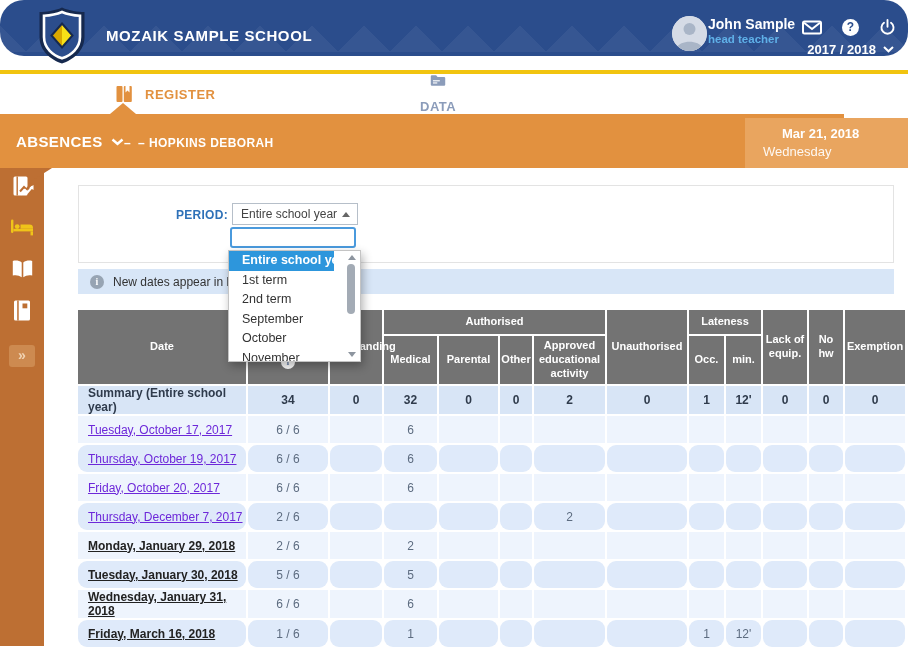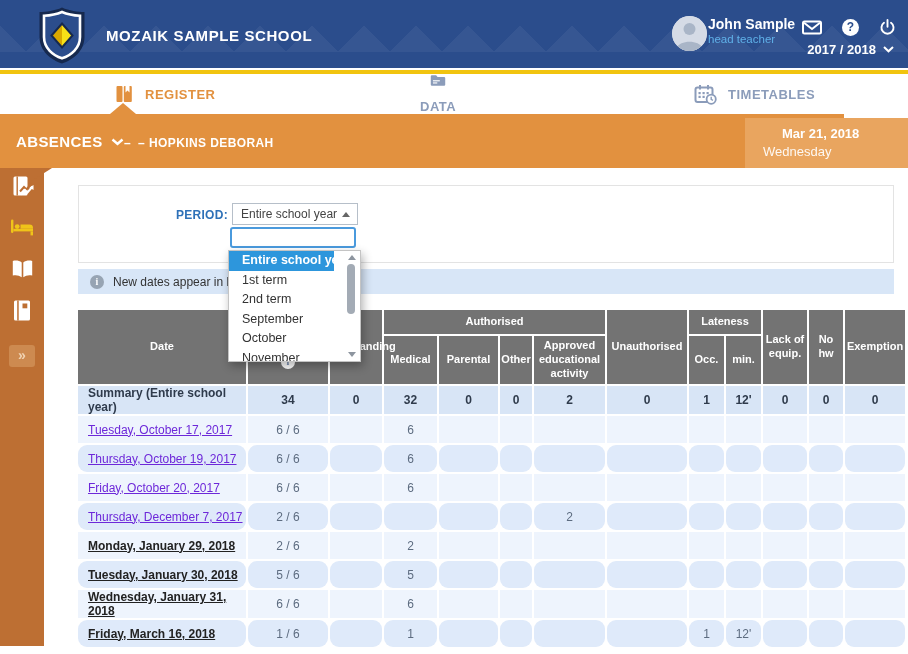--- a/index.html
+++ b/index.html
@@ -1,30 +1,30 @@
 <!DOCTYPE html>
 <html><head>
 <meta charset="utf-8">
 <style>
   html,body{margin:0;padding:0;background:#fff;}
   body{font-family:"Liberation Sans","DejaVu Sans",sans-serif; width:908px;height:654px;position:relative;overflow:hidden;}
   .abs{position:absolute;}
 
   
-  .top-header{position:absolute;left:0;top:0;width:908px;height:68px;background-color:#2b4d8c;
+  .top-header{position:absolute;left:0;top:0;width:908px;height:56px;background-color:#2b4d8c;
     background-image:linear-gradient(45deg, rgba(255,255,255,.05) 25%, transparent 25%),
                      linear-gradient(-45deg, rgba(255,255,255,.05) 25%, transparent 25%);
-    background-size:52px 52px;}
+    background-size:52px 52px;border-radius:24px;}
   .yellow-line{position:absolute;left:0;top:70px;width:908px;height:4px;background:#f1c40f;}
   .logo{left:38px;top:7px;width:48px;height:57px;}
   .school-name{left:106px;top:27px;color:#fff;font-size:15px;font-weight:bold;letter-spacing:.6px;}
   .user-block{left:672px;top:16px;display:flex;align-items:flex-start;gap:1px;}
   .avatar{width:35px;height:35px;border-radius:50%;overflow:hidden;background:#d5dbe6;flex:0 0 auto;}
   .user-name{color:#fff;font-size:14px;font-weight:bold;line-height:17px;}
-  .user-role{color:#5fb0e8;font-size:11.5px;font-weight:normal;}
+  .user-role{color:#5fb0e8;font-size:11.5px;font-weight:bold;}
   .hdr-icons{right:12px;top:19px;display:flex;gap:20px;align-items:center;}
   .hdr-icon{width:20px;height:17px;cursor:pointer;}
   .help-bubble{width:17px;height:17px;border-radius:50%;background:#fff;color:#2b4d8c;font-weight:bold;font-size:12px;line-height:17px;text-align:center;}
   .year-select{right:14px;top:42px;color:#fff;font-size:13px;font-weight:bold;display:flex;align-items:center;gap:7px;cursor:pointer;}
 
   
   .tab-bar{position:absolute;left:0;top:74px;width:844px;height:40px;background:#fff;border-bottom:4px solid #e2913f;}
   .tab{position:absolute;top:0;height:40px;display:flex;align-items:center;gap:11px;font-size:13px;font-weight:bold;letter-spacing:.5px;cursor:pointer;}
   .tab .lbl{padding-top:1px;}
   .tab-register{left:114px;color:#e2913f;}
@@ -138,35 +138,20 @@
     </svg>
     <span class="lbl">REGISTER</span>
   </div>
   <div class="tab tab-data">
     <svg width="22" height="18" viewBox="0 0 22 18">
       <path d="M1 3.2 Q1 1.6 2.6 1.6 L8.4 1.6 L10.4 4 L19.4 4 Q21 4 21 5.6 L21 14.8 Q21 16.4 19.4 16.4 L2.6 16.4 Q1 16.4 1 14.8 Z" fill="#8b9cba"></path>
       <line x1="4" y1="9.4" x2="13.5" y2="9.4" stroke="#fff" stroke-width="1.6"></line>
       <line x1="4" y1="12.4" x2="10" y2="12.4" stroke="#fff" stroke-width="1.6"></line>
     </svg>
     <span class="lbl">DATA</span>
-  </div>
-  <div class="tab tab-timetables">
-    <svg width="23" height="21" viewBox="0 0 23 21">
-      <rect x="1.5" y="3.5" width="17" height="14.5" rx="2" fill="none" stroke="#8b9cba" stroke-width="2"></rect>
-      <line x1="6" y1="1" x2="6" y2="5.5" stroke="#8b9cba" stroke-width="2"></line>
-      <line x1="14" y1="1" x2="14" y2="5.5" stroke="#8b9cba" stroke-width="2"></line>
-      <rect x="4.5" y="8" width="2.2" height="2.2" fill="#8b9cba"></rect>
-        <rect x="8.5" y="8" width="2.2" height="2.2" fill="#8b9cba"></rect>
-        <rect x="12.5" y="8" width="2.2" height="2.2" fill="#8b9cba"></rect>
-      <rect x="4.5" y="11.8" width="2.2" height="2.2" fill="#8b9cba"></rect>
-        <rect x="8.5" y="11.8" width="2.2" height="2.2" fill="#8b9cba"></rect>
-      <circle cx="17.2" cy="15.2" r="4.6" fill="#fff" stroke="#8b9cba" stroke-width="1.8"></circle>
-      <polyline points="17.2,12.8 17.2,15.4 19,16.3" fill="none" stroke="#8b9cba" stroke-width="1.4"></polyline>
-    </svg>
-    <span class="lbl">TIMETABLES</span>
   </div>
 </div>
 <div class="tab-pointer"></div>
 
 <div class="crumb-bar">
   <div class="abs crumb-section">
     <span>ABSENCES</span>
     <svg width="13" height="8" viewBox="0 0 13 8">
       <polyline points="1.5,1.5 6.5,6 11.5,1.5" fill="none" stroke="#fff" stroke-width="2.4"></polyline>
     </svg>

